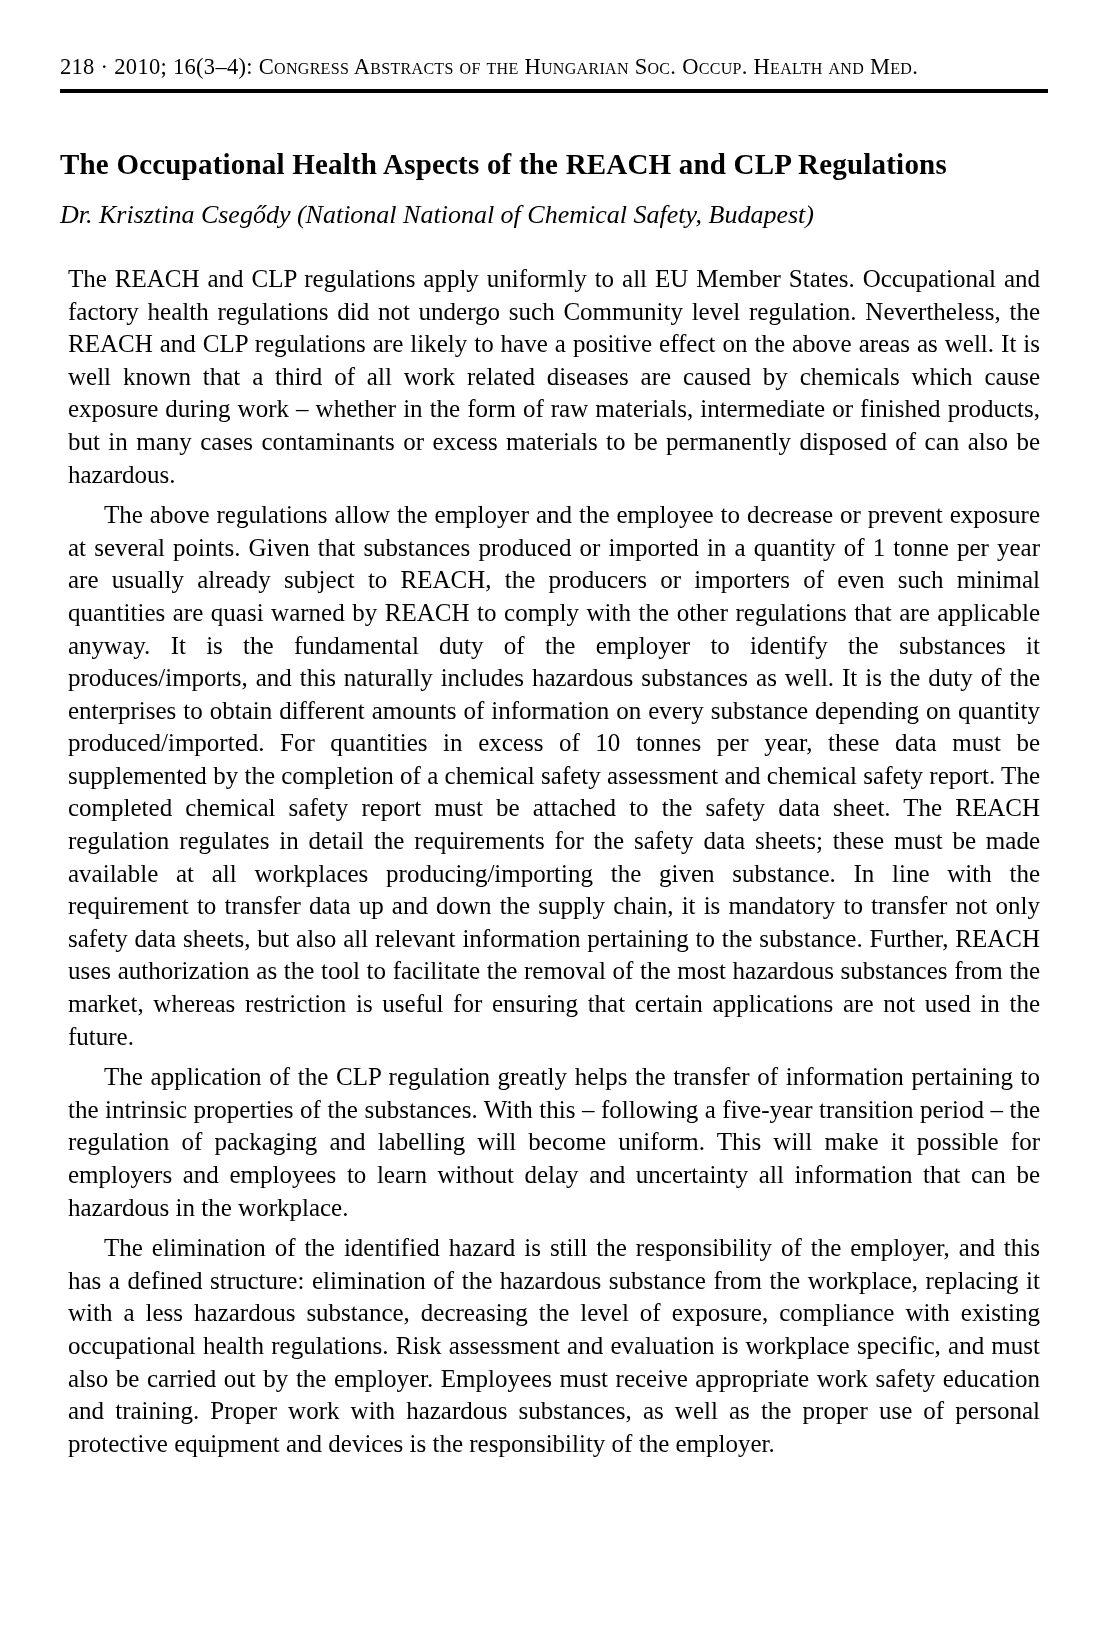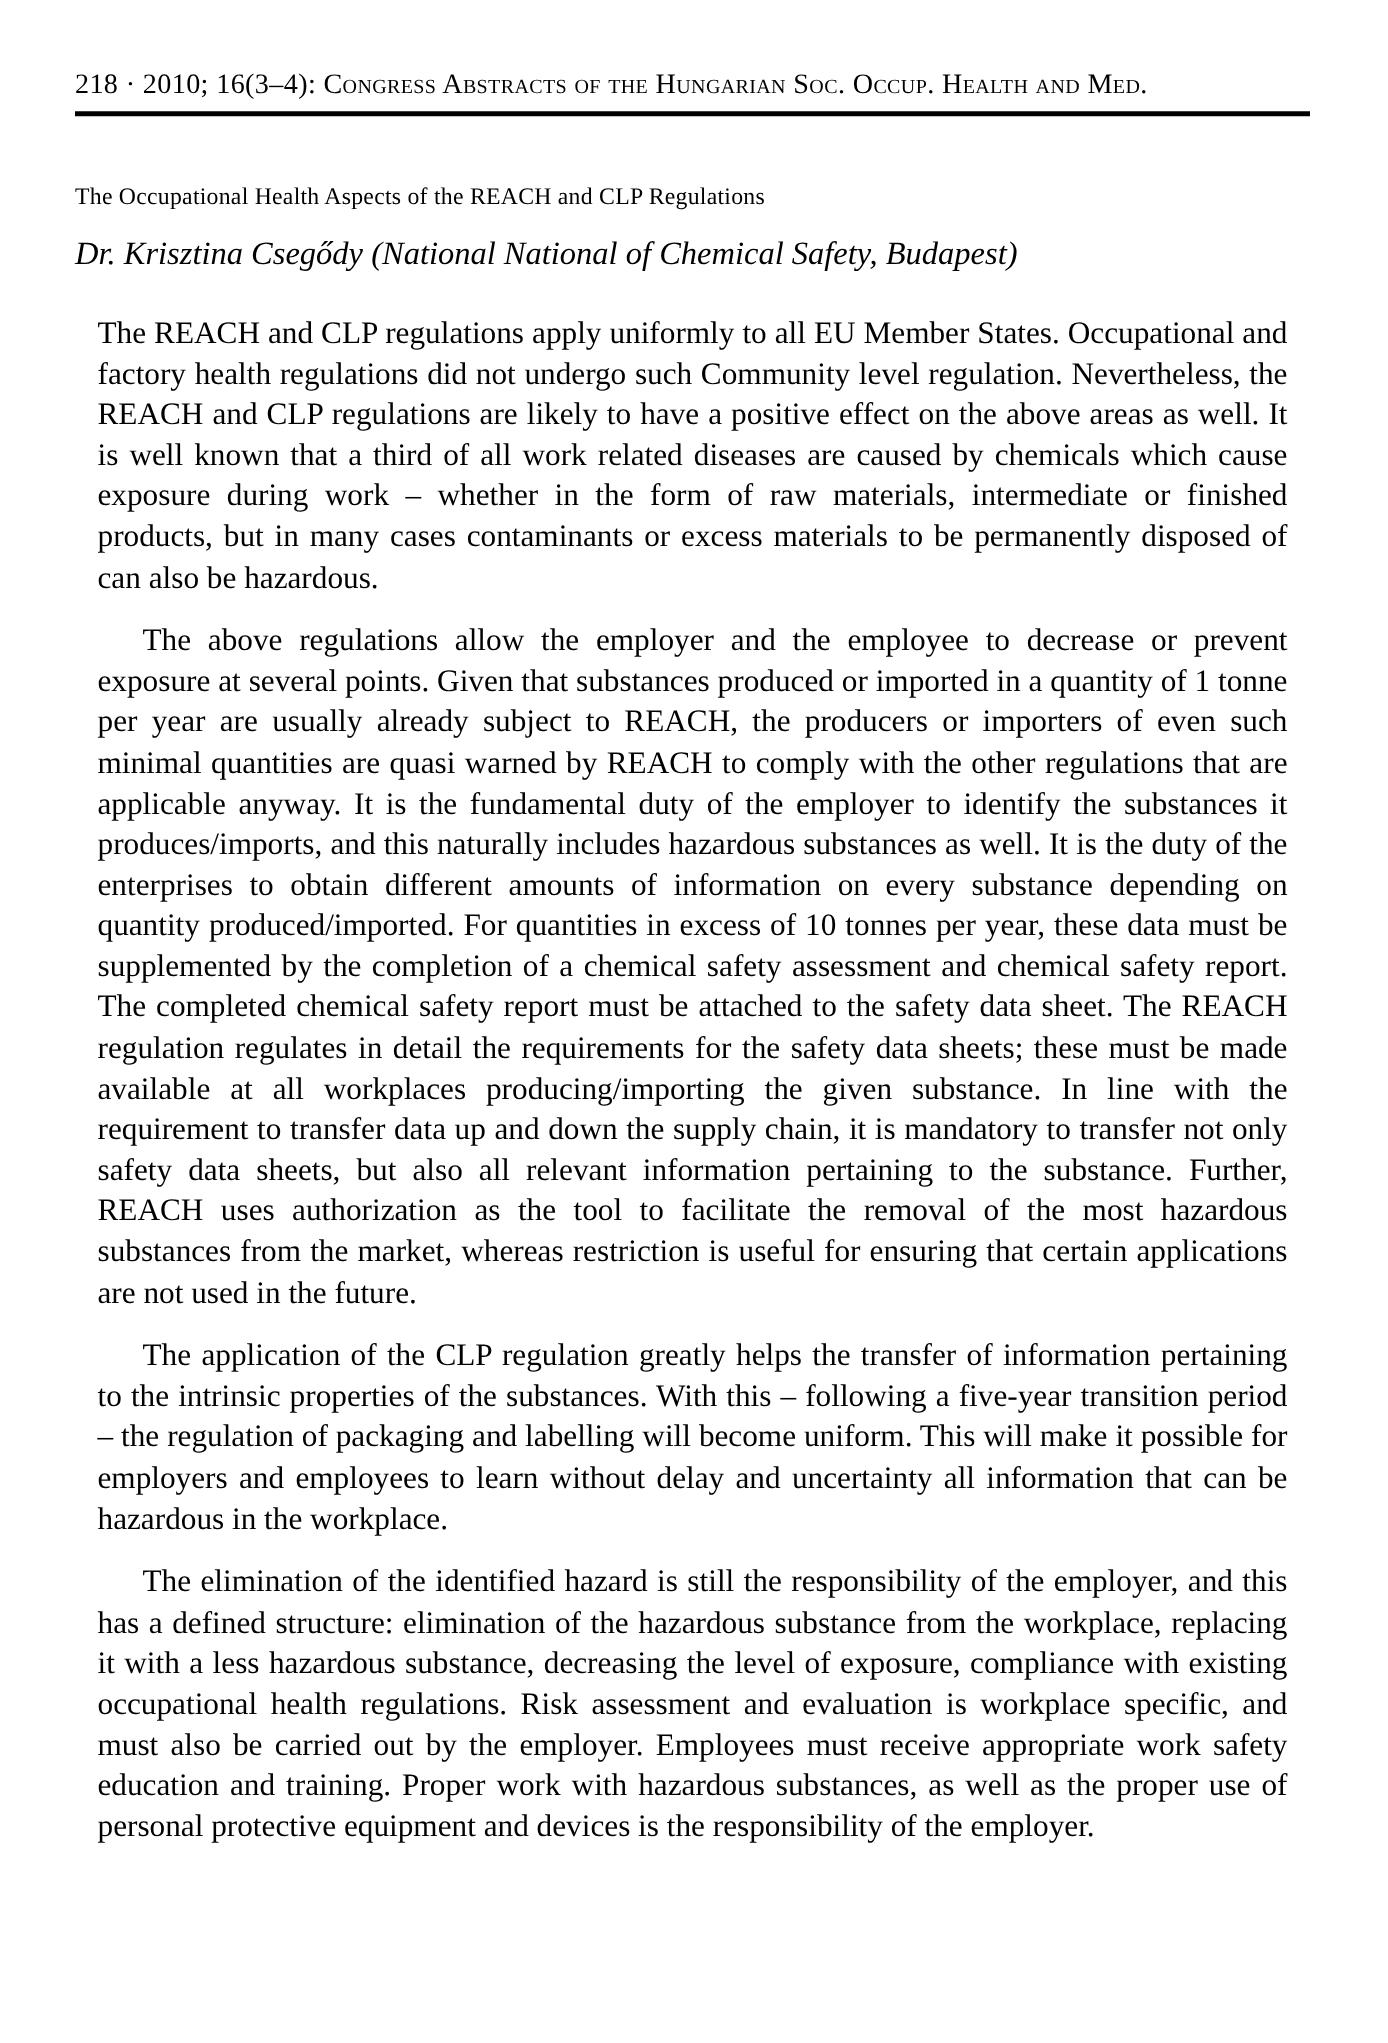--- a/index.html
+++ b/index.html
@@ -27,42 +27,42 @@
   }
   .header-rule {
     margin-top: 9px;
     height: 0;
     border: 0;
     border-top: 4px solid #000000;
     width: 100%;
   }
   .abstract-title {
     margin: 54px 0 0 0;
-    font-size: 19px;
-    font-weight: normal;
+    font-size: 29px;
+    font-weight: bold;
     line-height: 1.2;
     letter-spacing: 0.2px;
   }
   .abstract-author {
     margin: 17px 0 0 0;
     font-size: 26px;
     font-style: italic;
     line-height: 1.2;
   }
   .abstract-body {
     margin-top: 33px;
     font-size: 25px;
     line-height: 32.6px;
     text-align: justify;
     text-justify: inter-word;
     hyphens: auto;
     -webkit-hyphens: auto;
   }
   .abstract-body p {
-    margin: 18px;
+    margin: 8px;
     text-indent: 36px;
   }
   .abstract-body p:first-child {
     text-indent: 0;
   }
 </style>
 </head>
 <body>
 
 <div class="page">

